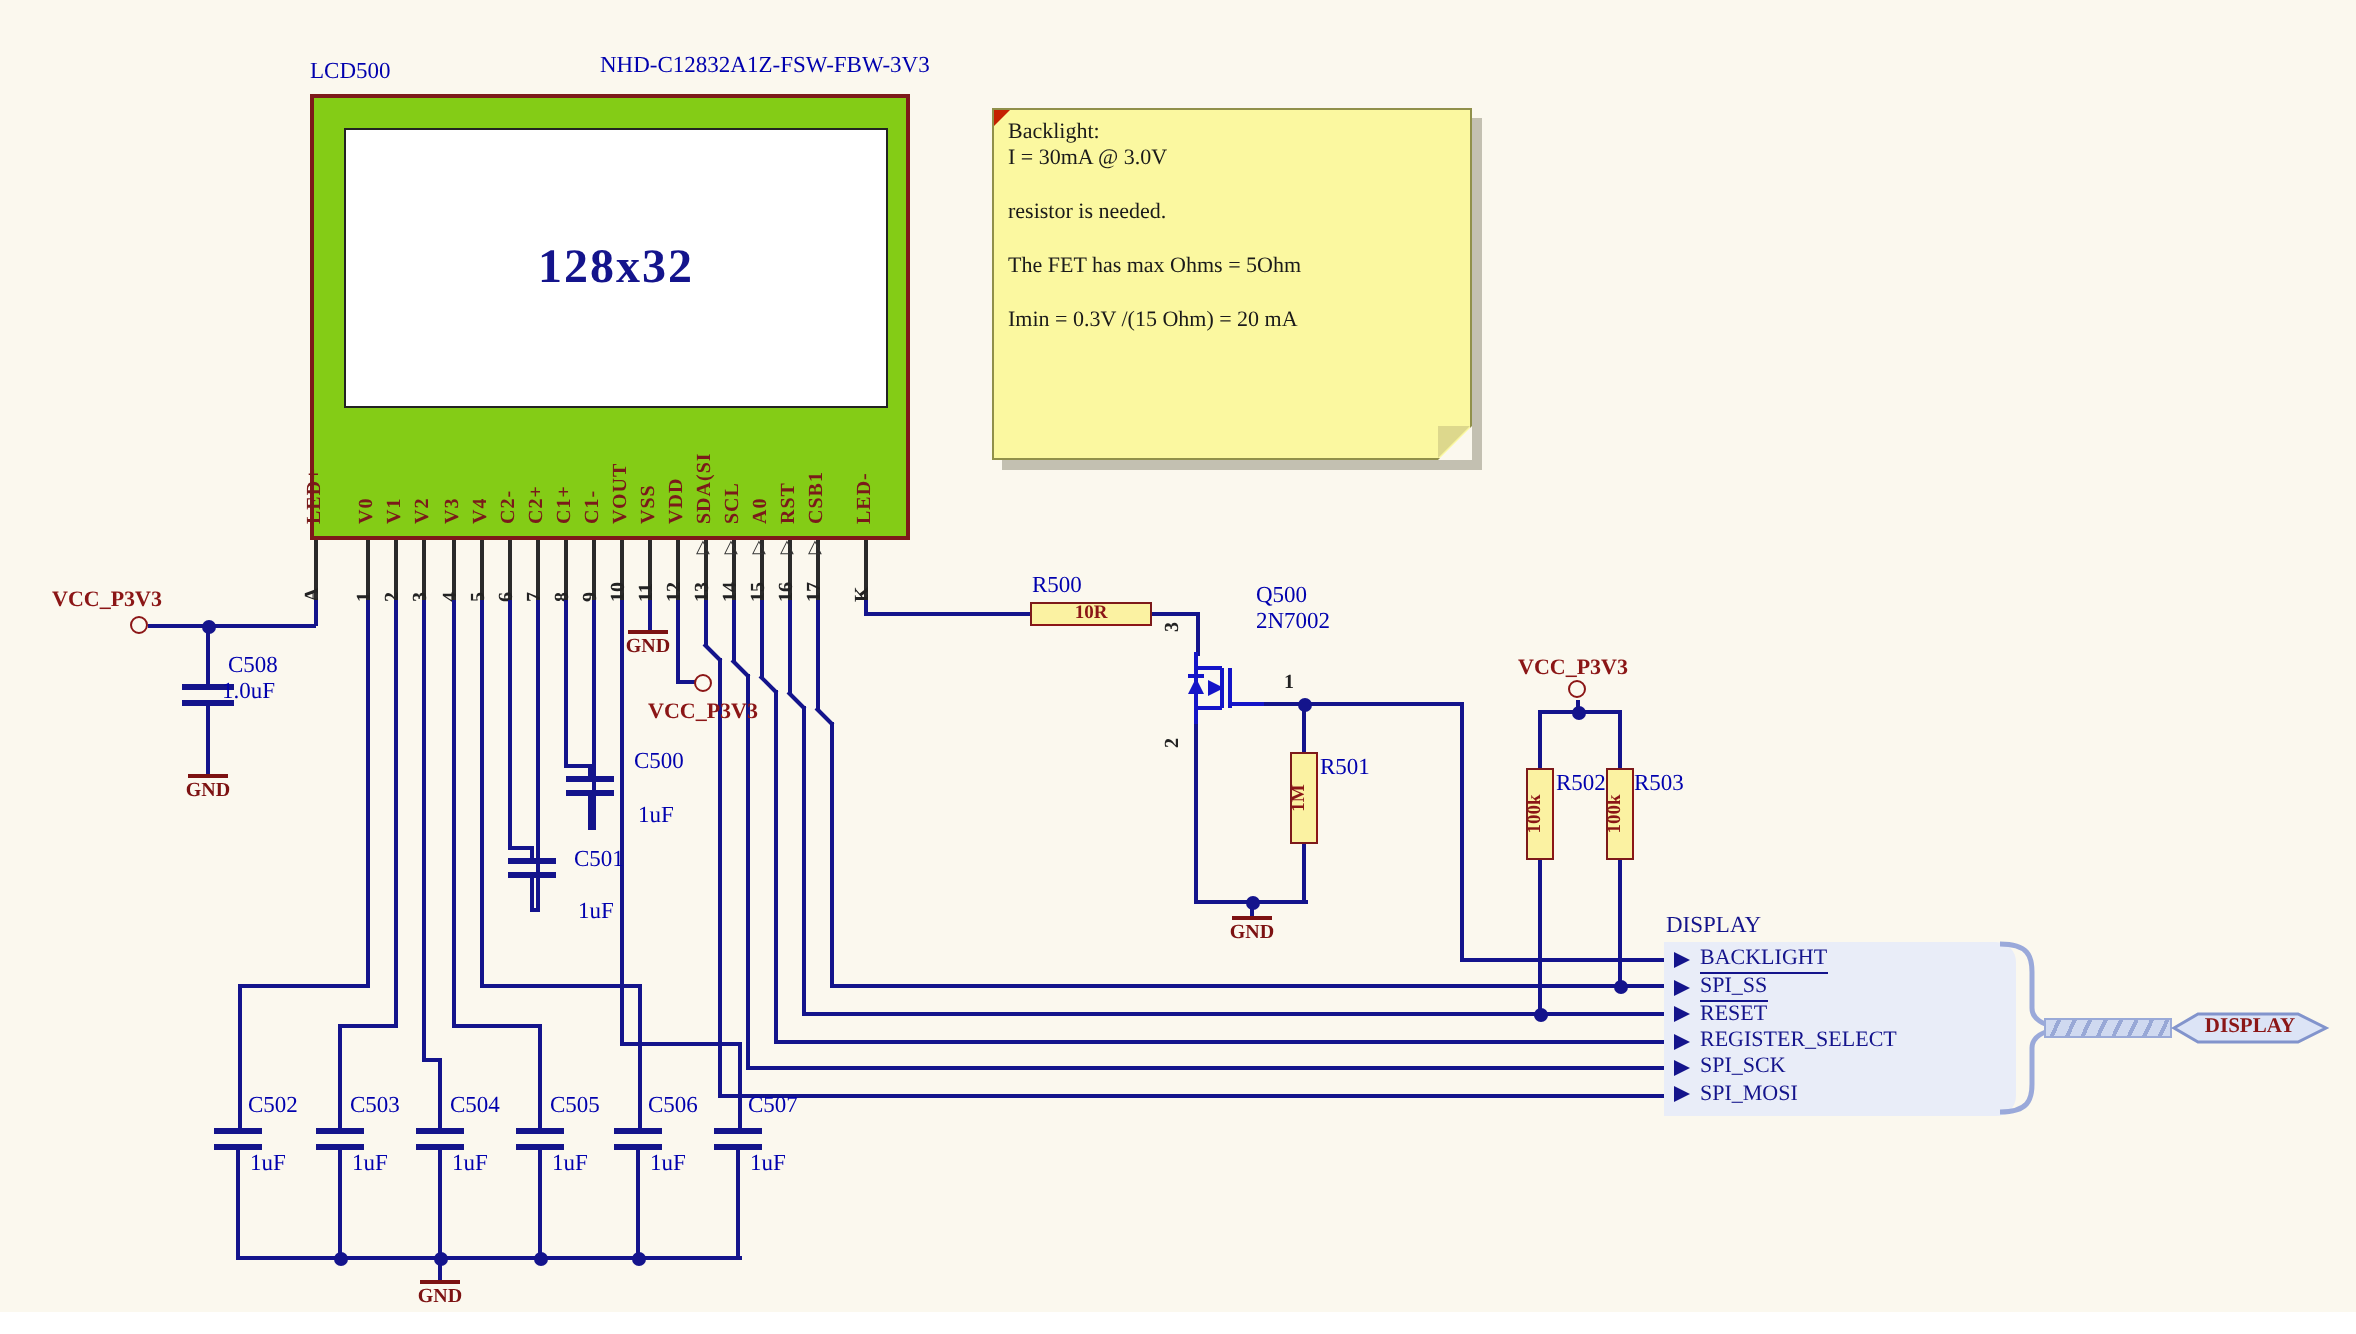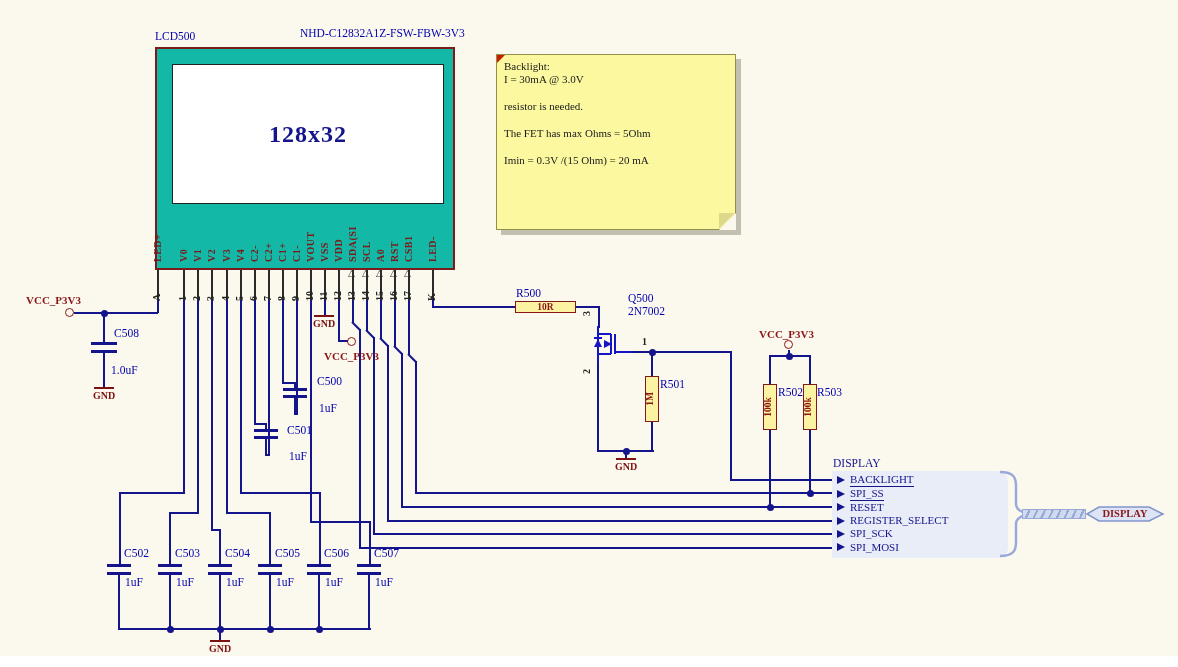--- a/index.html
+++ b/index.html
@@ -9,21 +9,21 @@
   .wire{position:absolute;background:#14148c;}
   .pinstub{position:absolute;background:#2a2a2a;width:1.5px;}
   .plate{position:absolute;background:#14148c;height:3px;}
   .dot{position:absolute;width:7px;height:7px;border-radius:50%;background:#14148c;}
   .diag{position:absolute;width:12px;height:2px;background:#14148c;transform-origin:0 50%;transform:rotate(45deg);}
   .bluelbl{position:absolute;color:#0000ae;font-size:11.5px;white-space:nowrap;}
   .vcc-lbl{position:absolute;color:#8b1616;font-weight:600;font-size:11px;white-space:nowrap;}
   .vcc-ring{position:absolute;width:9px;height:9px;border:1.5px solid #8b1616;border-radius:50%;box-sizing:border-box;background:transparent;}
   .gnd-bar{position:absolute;height:2px;background:#7d1212;}
   .gnd-txt{position:absolute;color:#7d1212;font-weight:700;font-size:10px;text-align:center;width:36px;}
-  .lcd-body{position:absolute;left:155px;top:47px;width:300px;height:223px;background:#14b8a6;border:2px solid #7d1a1a;box-sizing:border-box;}
+  .lcd-body{position:absolute;left:155px;top:47px;width:300px;height:223px;background:#84cc16;border:2px solid #7d1a1a;box-sizing:border-box;}
   .lcd-screen{position:absolute;left:15px;top:15px;width:270px;height:138px;background:#fff;border:1px solid #222;
     display:flex;align-items:center;justify-content:center;}
   .lcd-screen span{color:#14148c;font-weight:700;font-size:24px;letter-spacing:1px;}
   .pinname{position:absolute;width:60px;height:12px;transform:rotate(-90deg);color:#7a1a1a;font-weight:700;
     font-size:10px;line-height:12px;text-align:left;white-space:nowrap;letter-spacing:.5px;}
   .pinnum{position:absolute;width:30px;height:12px;transform:rotate(-90deg);color:#222;font-weight:600;
     font-size:10px;line-height:12px;text-align:left;}
   .tri{position:absolute;color:#333;font-size:9px;line-height:9px;}
   .res-body{position:absolute;background:#fbf2a2;border:1.5px solid #7d1a1a;box-sizing:border-box;}
   .res-val{color:#8b1616;font-weight:700;font-size:9.5px;text-align:center;display:block;border-bottom:1px solid #8b1616;}
@@ -232,21 +232,21 @@
       <div class="dot" style="left: 786px; top: 353px;"></div>
       <div class="dot" style="left: 767px; top: 504px;"></div>
       <div class="dot" style="left: 807px; top: 490px;"></div>
       <div class="dot" style="left: 167px; top: 626px;"></div>
       <div class="dot" style="left: 217px; top: 626px;"></div>
       <div class="dot" style="left: 267px; top: 626px;"></div>
       <div class="dot" style="left: 316px; top: 626px;"></div>
     </div>
 
   <div class="bluelbl" style="left:114px;top:327px;">C508</div>
-  <div class="bluelbl" style="left:111px;top:364px;">1.0uF</div>
+  <div class="bluelbl" style="left:111px;top:340px;">1.0uF</div>
 
   <div class="bluelbl" style="left:317px;top:375px;">C500</div>
   <div class="bluelbl" style="left:319px;top:402px;">1uF</div>
   <div class="bluelbl" style="left:287px;top:424px;">C501</div>
   <div class="bluelbl" style="left:289px;top:450px;">1uF</div>
 
   <div id="caps">
       <div class="bluelbl" style="left: 124px; top: 547px;">C502</div>
       <div class="plate" style="left: 107px; top: 564px; width: 24px;"></div>
       <div class="plate" style="left: 107px; top: 572px; width: 24px;"></div>

